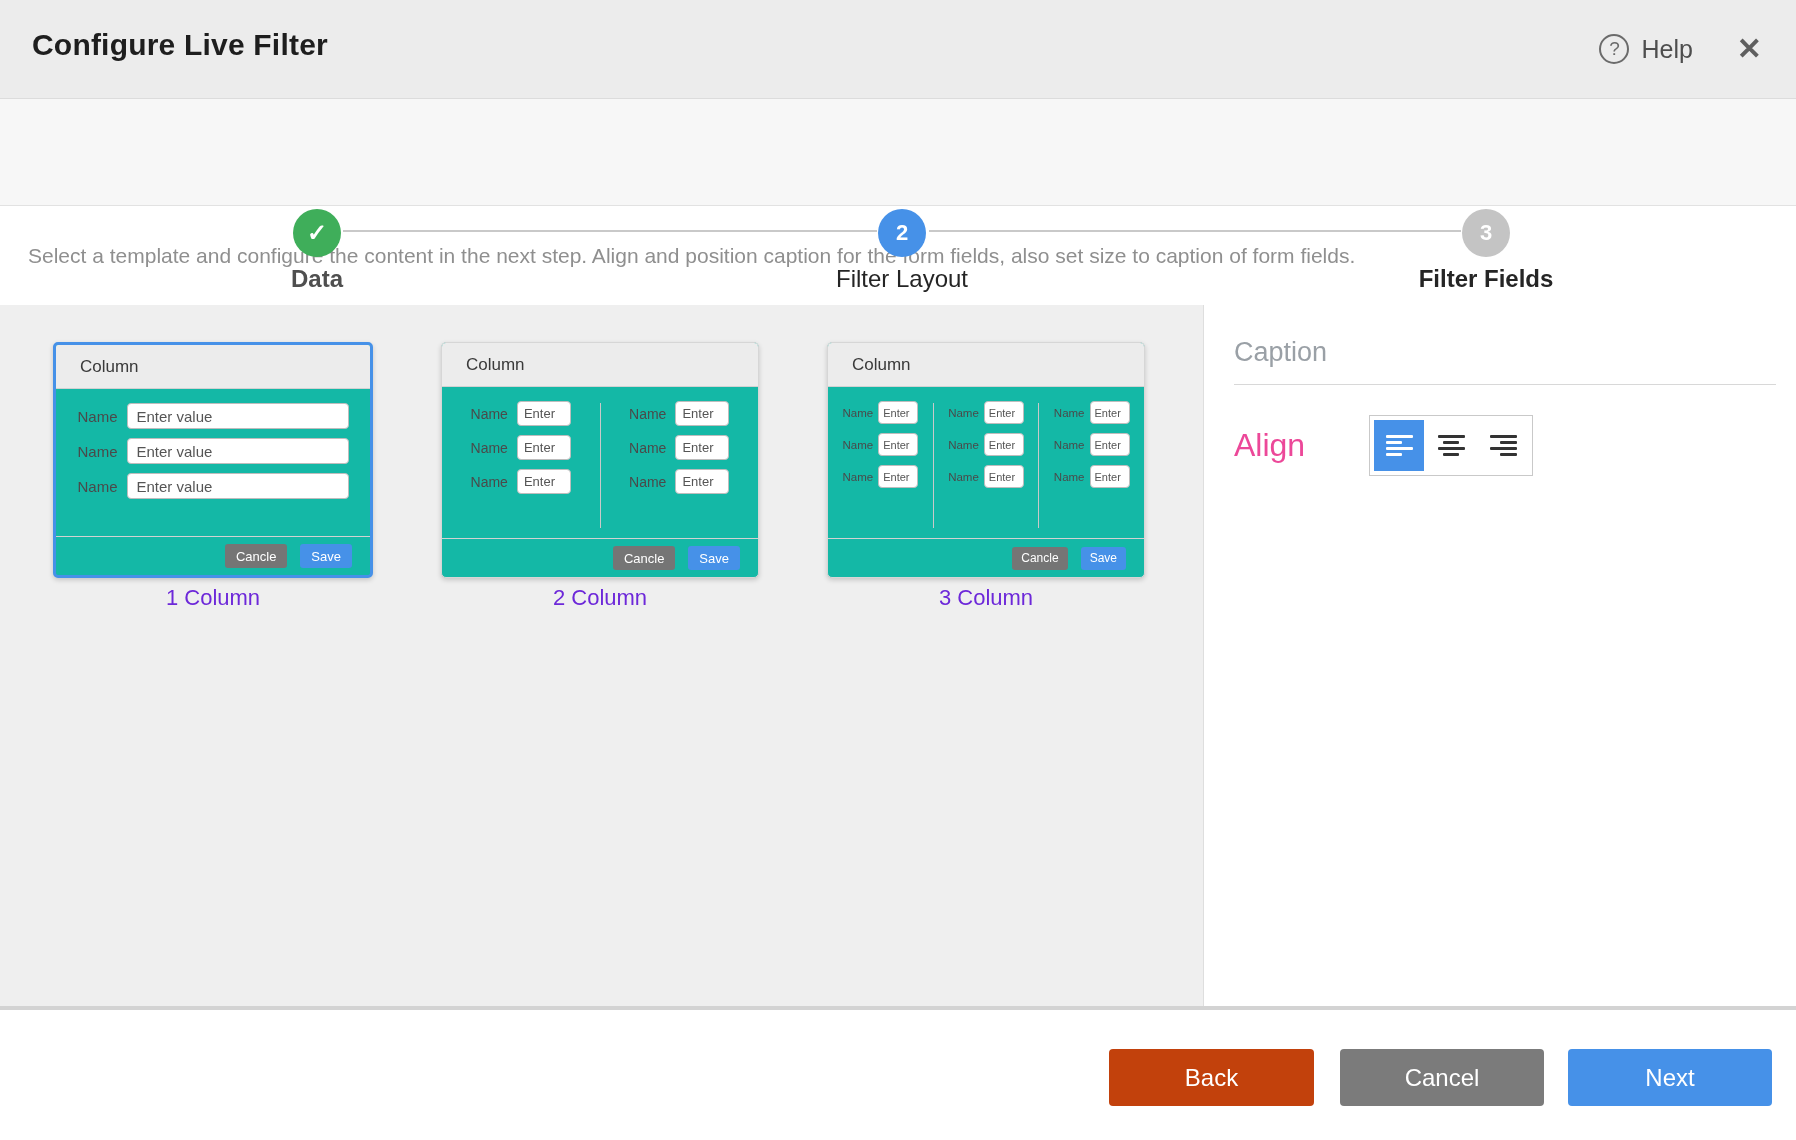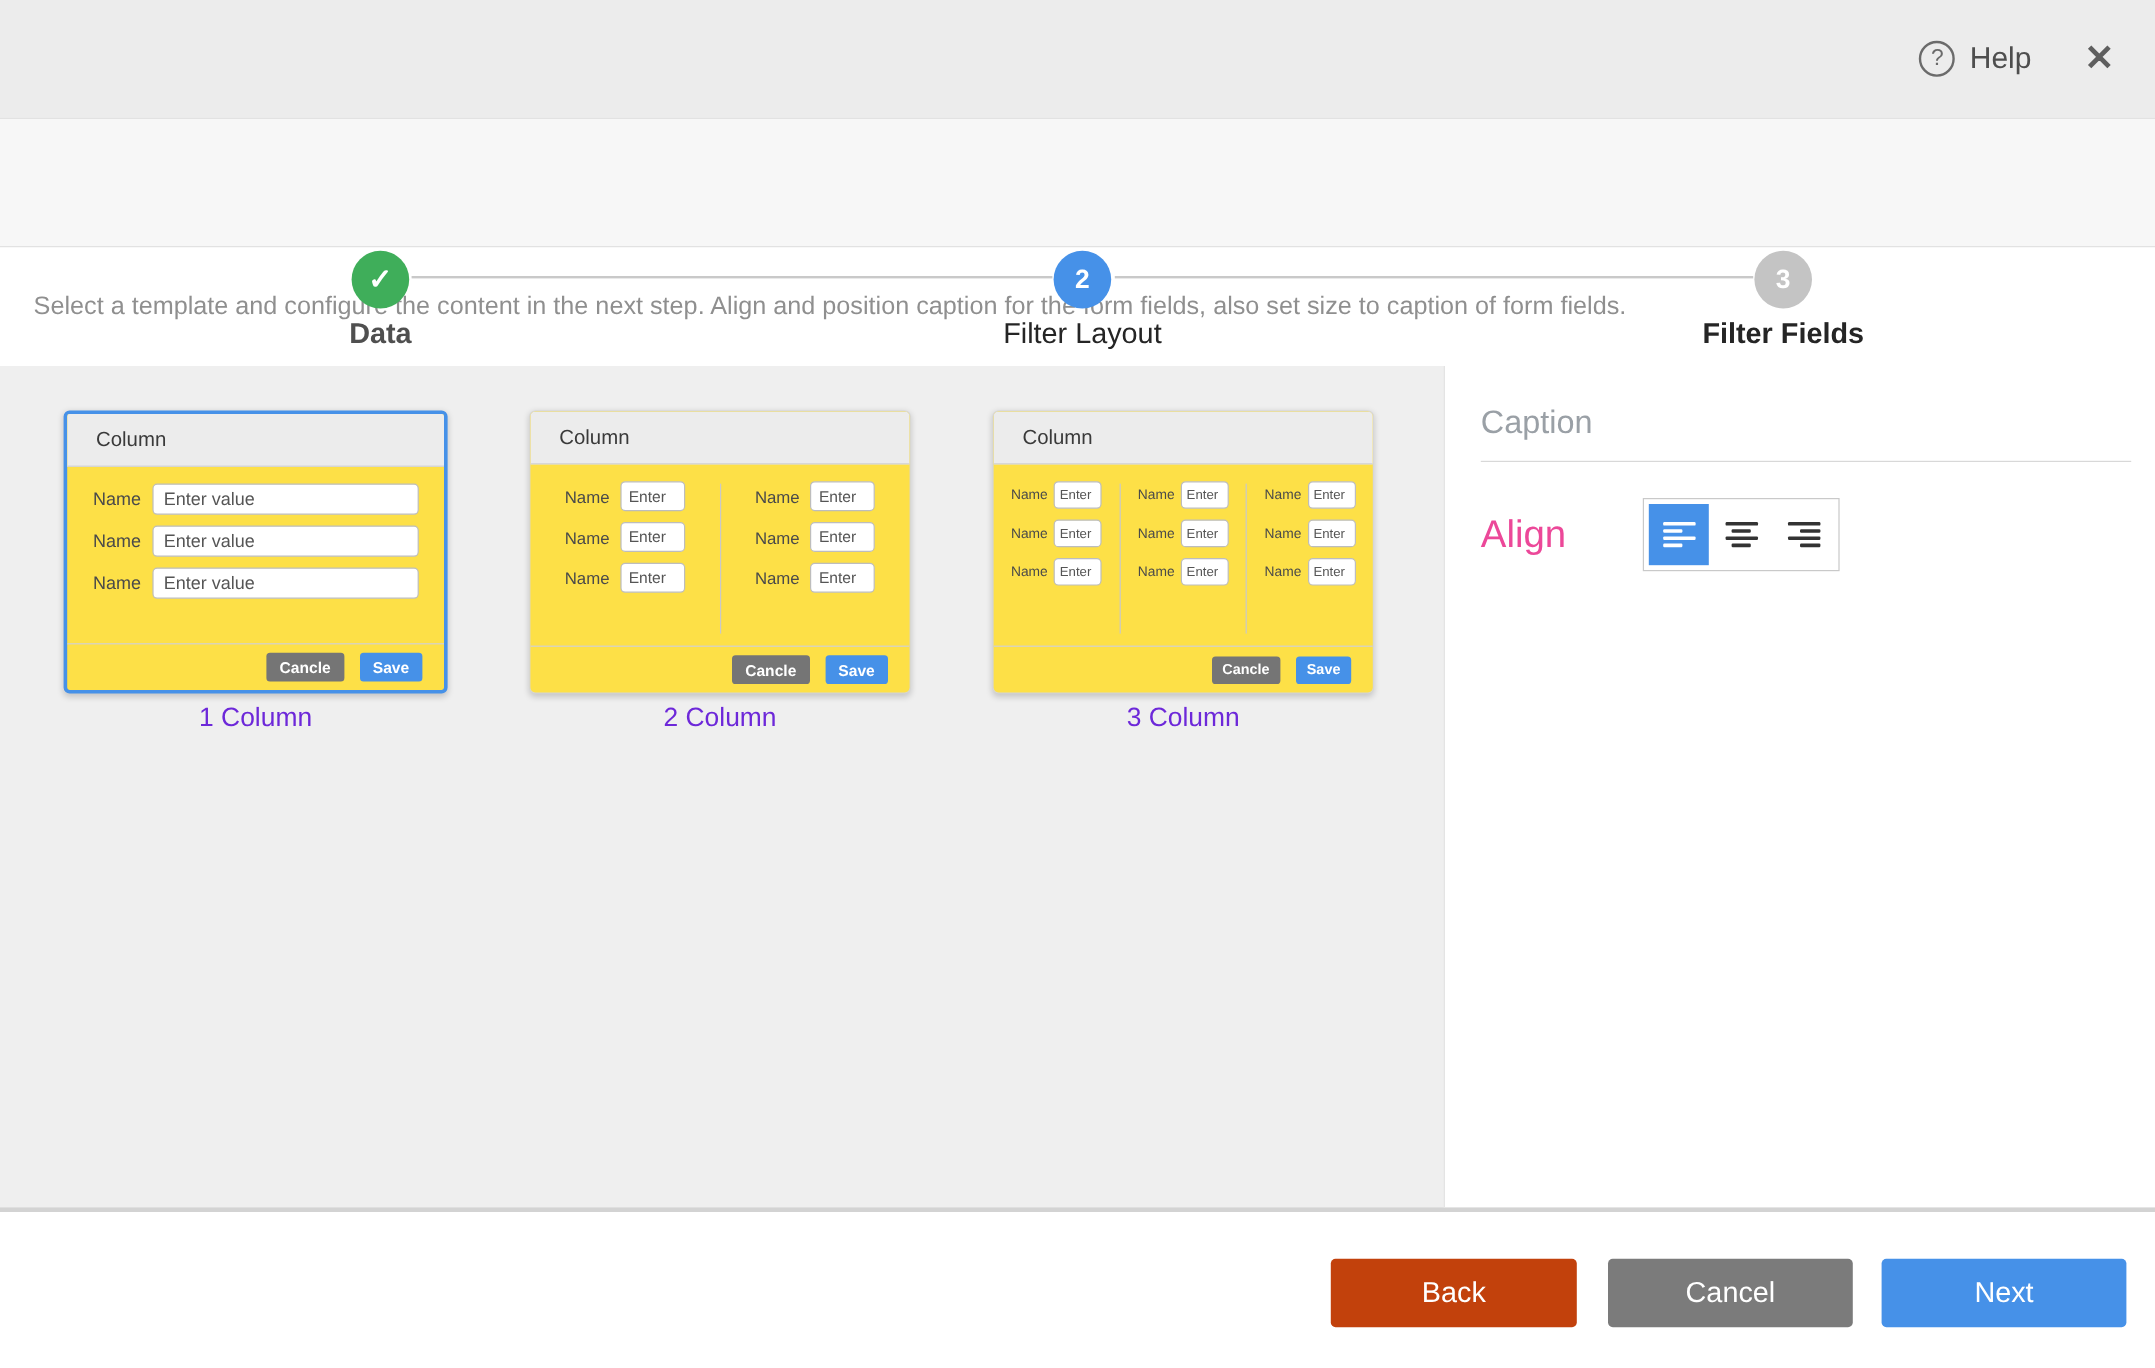--- a/index.html
+++ b/index.html
@@ -29,41 +29,41 @@
   .label-fields { left:1486px; }
   .check-mark { font-size:24px; font-weight:700; }
 
   
   .description-bar { height:99px; background:#fff; display:flex; align-items:center; padding-left:28px; }
   .description-text { font-size:21px; color:#8f8f8f; }
 
   
   .main { position:relative; height:701px; background:#efefef; }
 
-  .tpl-card { position:absolute; top:37px; width:318px; height:236px; background:#fde047; border:1px solid #d6d6d6; border-radius:5px; box-shadow:0 2px 5px rgba(0,0,0,.18); cursor:pointer; display:flex; flex-direction:column; overflow:hidden; }
+  .tpl-card { position:absolute; top:37px; width:318px; height:236px; background:#14b8a6; border:1px solid #d6d6d6; border-radius:5px; box-shadow:0 2px 5px rgba(0,0,0,.18); cursor:pointer; display:flex; flex-direction:column; overflow:hidden; }
   .tpl-card.selected { border:3px solid #4691e8; }
   .card-1 { left:53px; width:320px; }
   .card-2 { left:441px; }
   .card-3 { left:827px; }
 
   .mini-header { height:44px; background:#ececec; border-bottom:1px solid #d2d2d2; display:flex; align-items:center; padding-left:24px; font-size:17px; color:#3a3a3a; }
   .mini-body { flex:1; display:flex; padding-top:12px; }
   .mini-col { flex:1; display:flex; flex-direction:column; gap:9px; align-items:center; padding-top:2px; }
   .v-divider { width:1px; background:#c9c9c9; margin:4px 0 10px 0; }
   .mini-row { display:flex; align-items:center; gap:9px; }
   .mini-label { font-size:15px; color:#4a4a4a; }
   .mini-input { height:26px; border:1px solid #bdbdbd; border-radius:4px; background:#fff; color:#555; display:flex; align-items:center; padding-left:9px; }
   .card-1 .mini-input { width:222px; font-size:15px; }
   .card-2 .mini-label { font-size:14px; }
   .card-2 .mini-input { width:54px; height:25px; font-size:13px; padding-left:6px; }
   .card-3 .mini-label { font-size:11.5px; }
   .card-3 .mini-input { width:40px; height:23px; font-size:11px; padding-left:4px; }
   .card-3 .mini-row { gap:5px; }
   .mini-footer { height:39px; border-top:1px solid #d2d2d2; display:flex; align-items:center; justify-content:flex-end; gap:13px; padding-right:18px; }
-  .mini-btn { height:24px; border-radius:3px; color:#fff; font-size:13px; font-weight:700; display:flex; align-items:center; justify-content:center; padding:0 11px; }
+  .mini-btn { height:24px; border-radius:3px; color:#fff; font-size:13px; font-weight:400; display:flex; align-items:center; justify-content:center; padding:0 11px; }
   .card-3 .mini-btn { font-size:12px; padding:0 9px; height:23px; }
   .mini-btn.gray { background:#757575; }
   .mini-btn.blue { background:#4691e8; }
 
   .tpl-caption { position:absolute; top:280px; font-size:22px; color:#6d28d9; transform:translateX(-50%); white-space:nowrap; }
   .cap-1 { left:213px; } .cap-2 { left:600px; } .cap-3 { left:986px; }
 
   
   .caption-panel { position:absolute; top:0; left:1203px; width:593px; height:701px; background:#fff; border-left:1px solid #dedede; padding-left:30px; }
   .panel-title { margin-top:32px; font-size:27px; color:#9aa0a6; }
@@ -99,20 +99,21 @@
   .footer { position:relative; height:126px; background:#fff; }
   .footer-btn { position:absolute; top:39px; height:57px; border:none; border-radius:4px; color:#fff; font-size:24px; font-family:"Liberation Sans", sans-serif; cursor:pointer; }
   .btn-back   { left:1109px; width:205px; background:#c2410c; }
   .btn-cancel { left:1340px; width:204px; background:#7b7b7b; }
   .btn-next   { left:1568px; width:204px; background:#4691e8; }
 </style>
 </head>
 <body>
 
 <div class="header">
+  <div class="title">Configure Live Filter</div>
   <div class="header-right">
     <div class="help-wrap">
       <div class="help-circle">?</div>
       <div class="help-text">Help</div>
     </div>
     <div class="close-x">✕</div>
   </div>
 </div>
 
 <div class="stepper">

